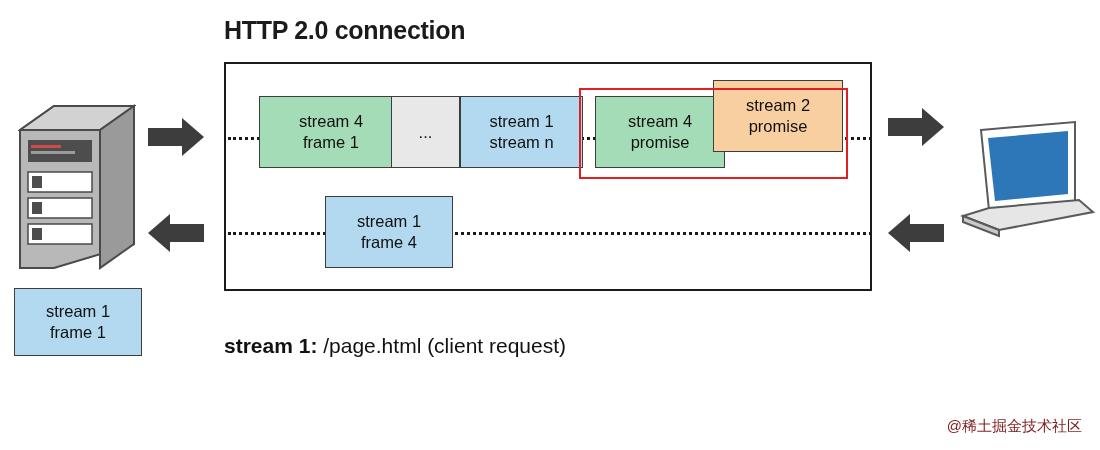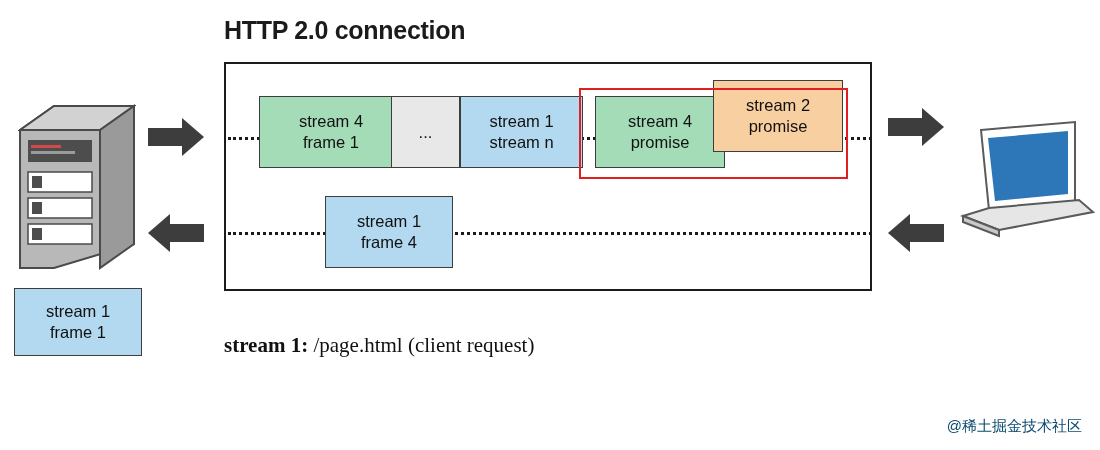--- a/index.html
+++ b/index.html
@@ -162,30 +162,30 @@
 
   
   .legend {
     position: absolute;
     left: 224px;
     top: 330px;
     font-size: 21px;
     color: #111;
     line-height: 1.52;
   }
-  .legend .row { white-space: nowrap; font-family: Liberation Serif, serif; }
+  .legend .row { white-space: nowrap; }
   .legend .key { font-weight: bold; }
 
   
   .watermark {
     position: absolute;
     right: 18px;
     bottom: 14px;
     font-size: 15px;
-    color: #0c4a6e;
+    color: #7f1d1d;
     white-space: nowrap;
   }
 </style>
 </head>
 <body>
 
 <div class="stage">
 
   <div class="title">HTTP 2.0 connection</div>
 

